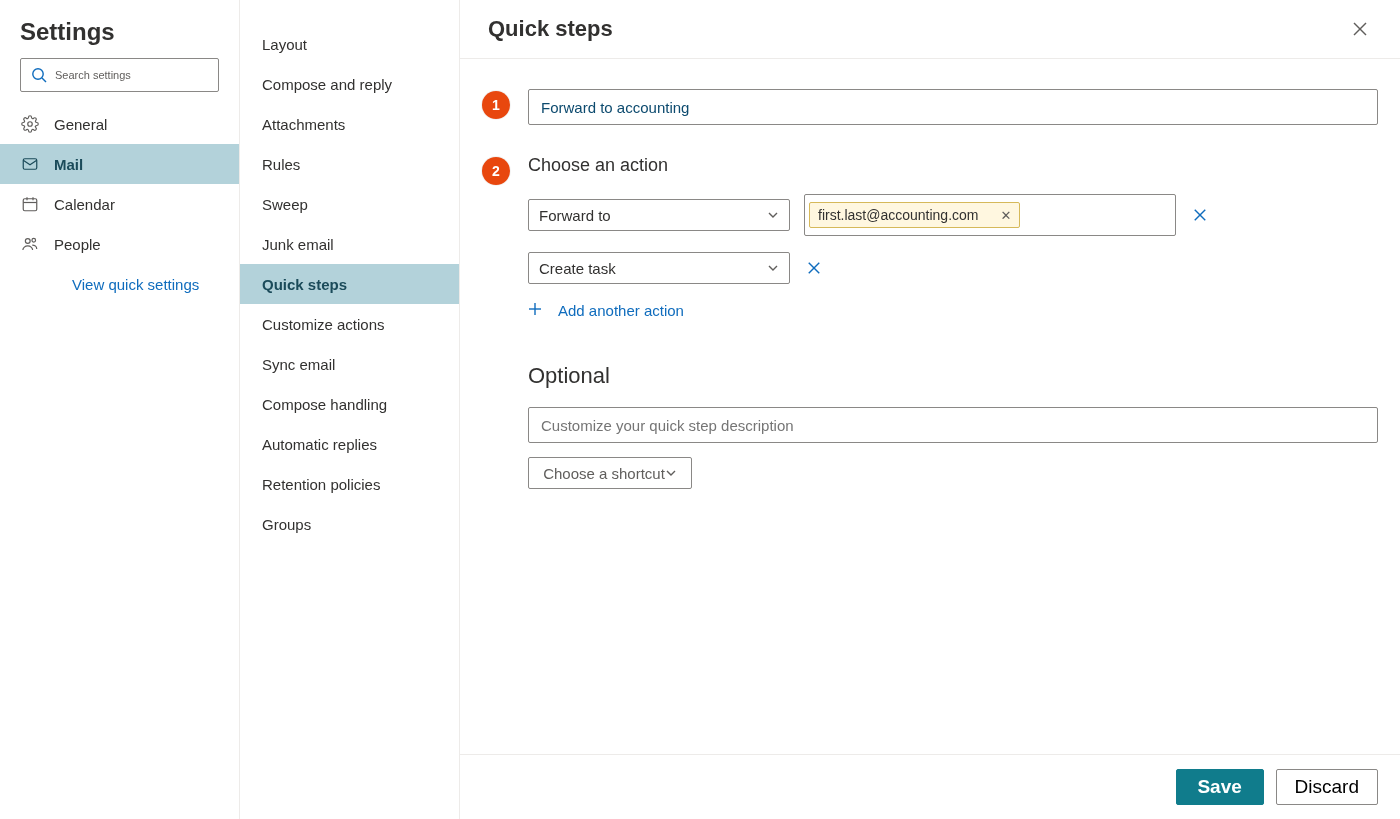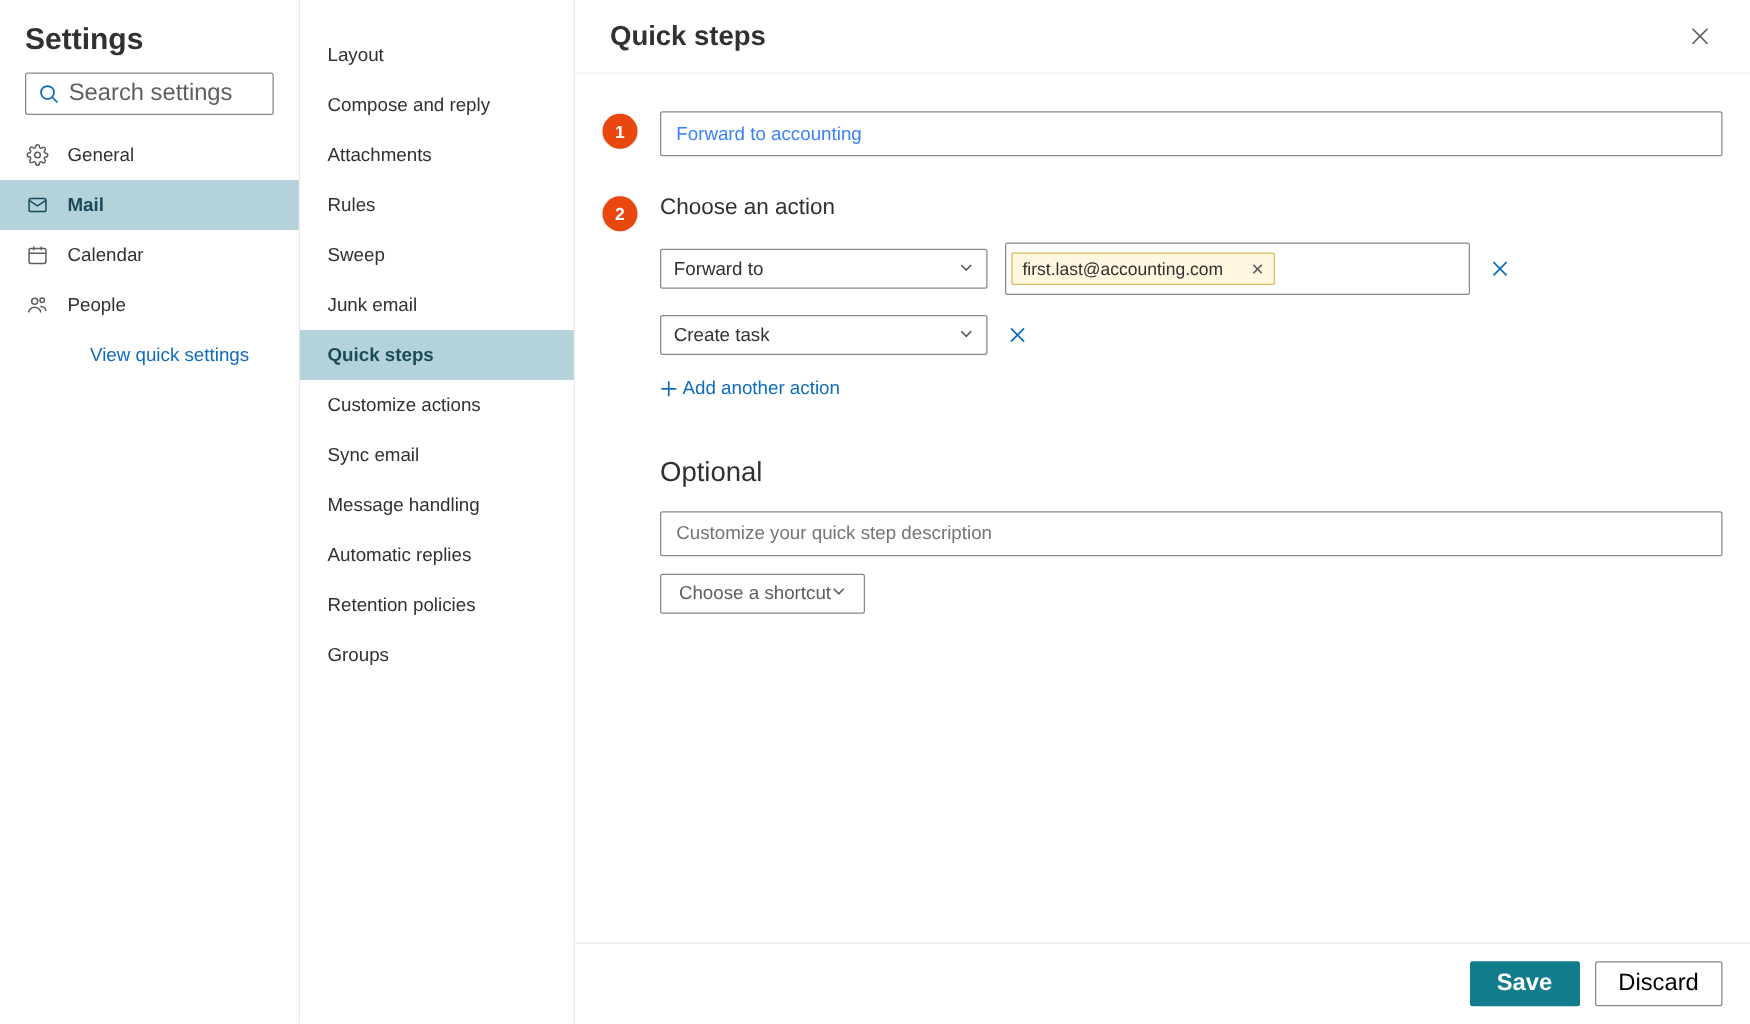--- a/index.html
+++ b/index.html
@@ -36,21 +36,21 @@
     border: 1px solid #8a8886;
     border-radius: 2px;
     padding: 0 10px;
     color: #605e5c;
   }
   .search-box svg { flex-shrink: 0; margin-right: 8px; }
   .search-box input {
     border: none;
     outline: none;
     flex: 1;
-    font-size: 19px;
+    font-size: 11px;
     color: #323130;
     background: transparent;
   }
   .search-box input::placeholder { color: #605e5c; }
 
   .nav-list { display: flex; flex-direction: column; }
   .nav-item {
     display: flex;
     align-items: center;
     gap: 14px;
@@ -139,21 +139,21 @@
   }
   .step-content { flex: 1; }
 
   .text-input {
     width: 100%;
     height: 36px;
     border: 1px solid #8a8886;
     border-radius: 2px;
     padding: 0 12px;
     font-size: 15px;
-    color: #3b82f6;
+    color: #0c4a6e;
     outline: none;
     background: #fff;
   }
   .step-label {
     font-size: 18px;
     color: #323130;
     margin-bottom: 18px;
   }
 
   .action-row {
@@ -203,22 +203,22 @@
 
   .row-remove {
     color: #0f6cbd;
     cursor: pointer;
     width: 20px; height:20px;
     display:flex; align-items:center; justify-content:center;
   }
 
   .add-link {
     display: inline-flex;
-    align-items: center;
-    gap: 4px;
+    align-items: flex-start;
+    gap: 16px;
     color: #0f6cbd;
     font-size: 15px;
     cursor: pointer;
     margin-top: 2px;
   }
 
   .section-label {
     font-size: 22px;
     margin: 44px 0 18px 0;
   }
@@ -315,21 +315,21 @@
 <div class="sub-col">
   <div class="sub-item">Layout</div>
   <div class="sub-item">Compose and reply</div>
   <div class="sub-item">Attachments</div>
   <div class="sub-item">Rules</div>
   <div class="sub-item">Sweep</div>
   <div class="sub-item">Junk email</div>
   <div class="sub-item active">Quick steps</div>
   <div class="sub-item">Customize actions</div>
   <div class="sub-item">Sync email</div>
-  <div class="sub-item">Message handling</div>
+  <div class="sub-item">Compose handling</div>
   <div class="sub-item">Automatic replies</div>
   <div class="sub-item">Retention policies</div>
   <div class="sub-item">Groups</div>
 </div>
 
 <div class="main">
   <div class="main-header">
     <h1>Quick steps</h1>
     <div class="close-btn">
       <svg width="16" height="16" viewBox="0 0 16 16" stroke="currentColor" stroke-width="1.4">

